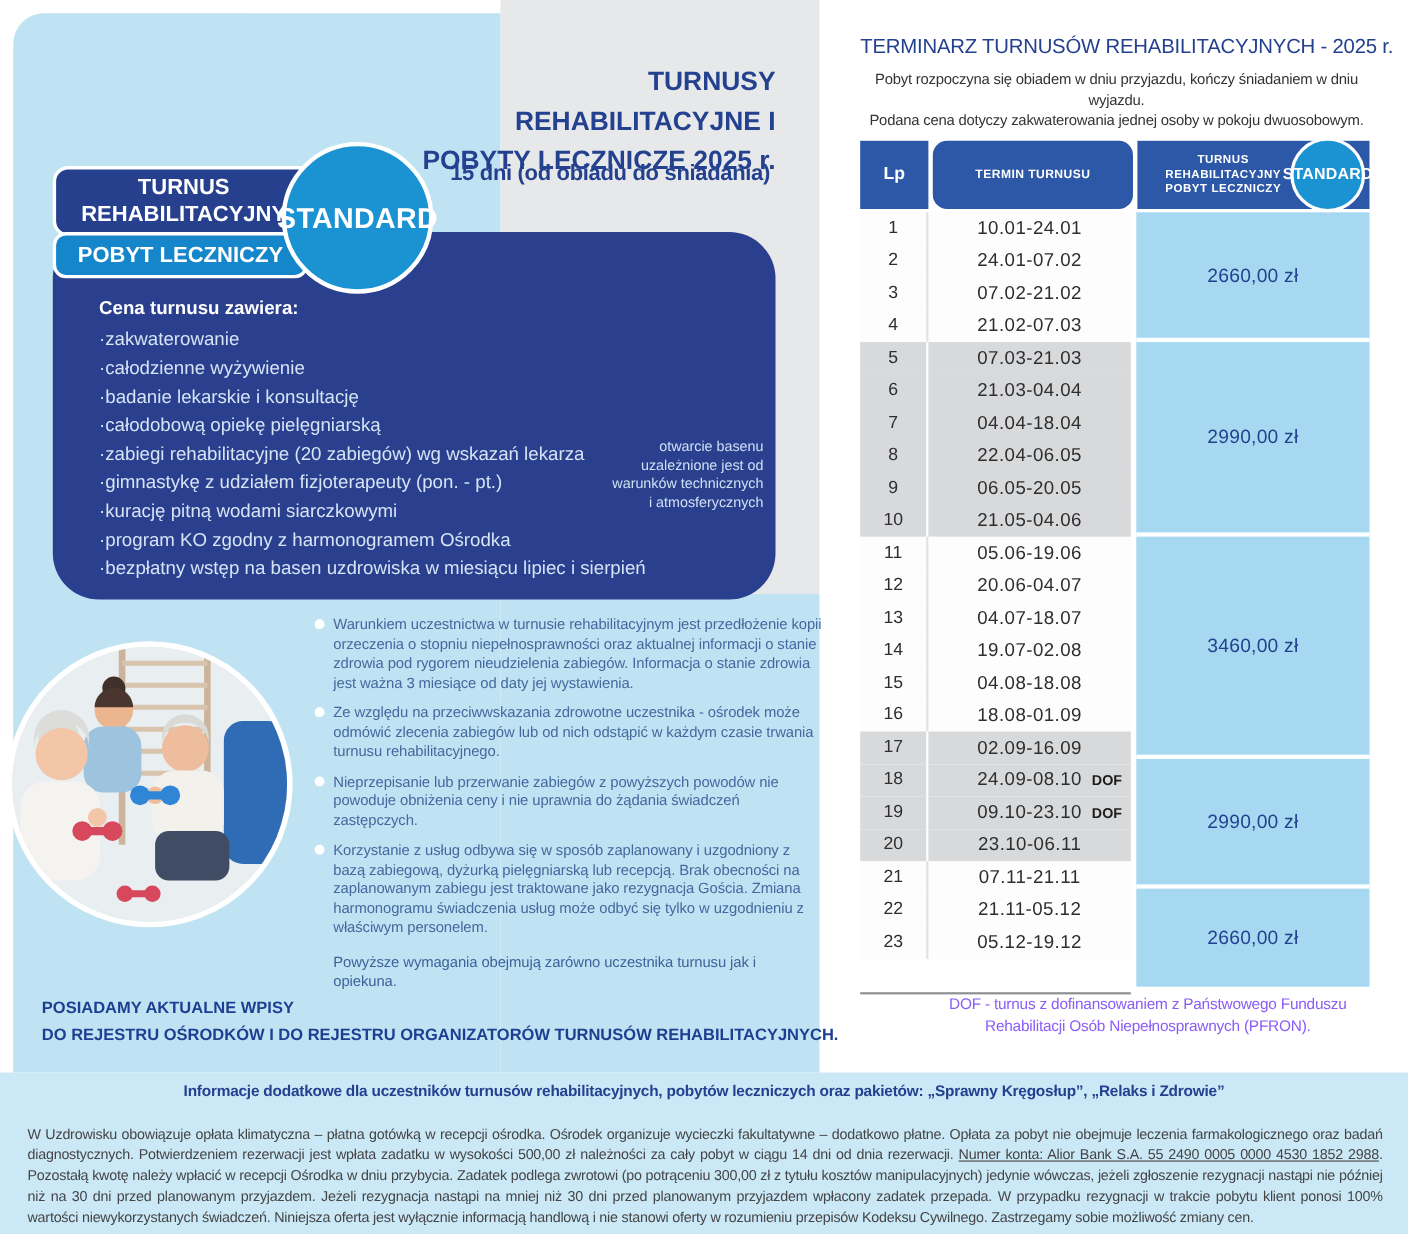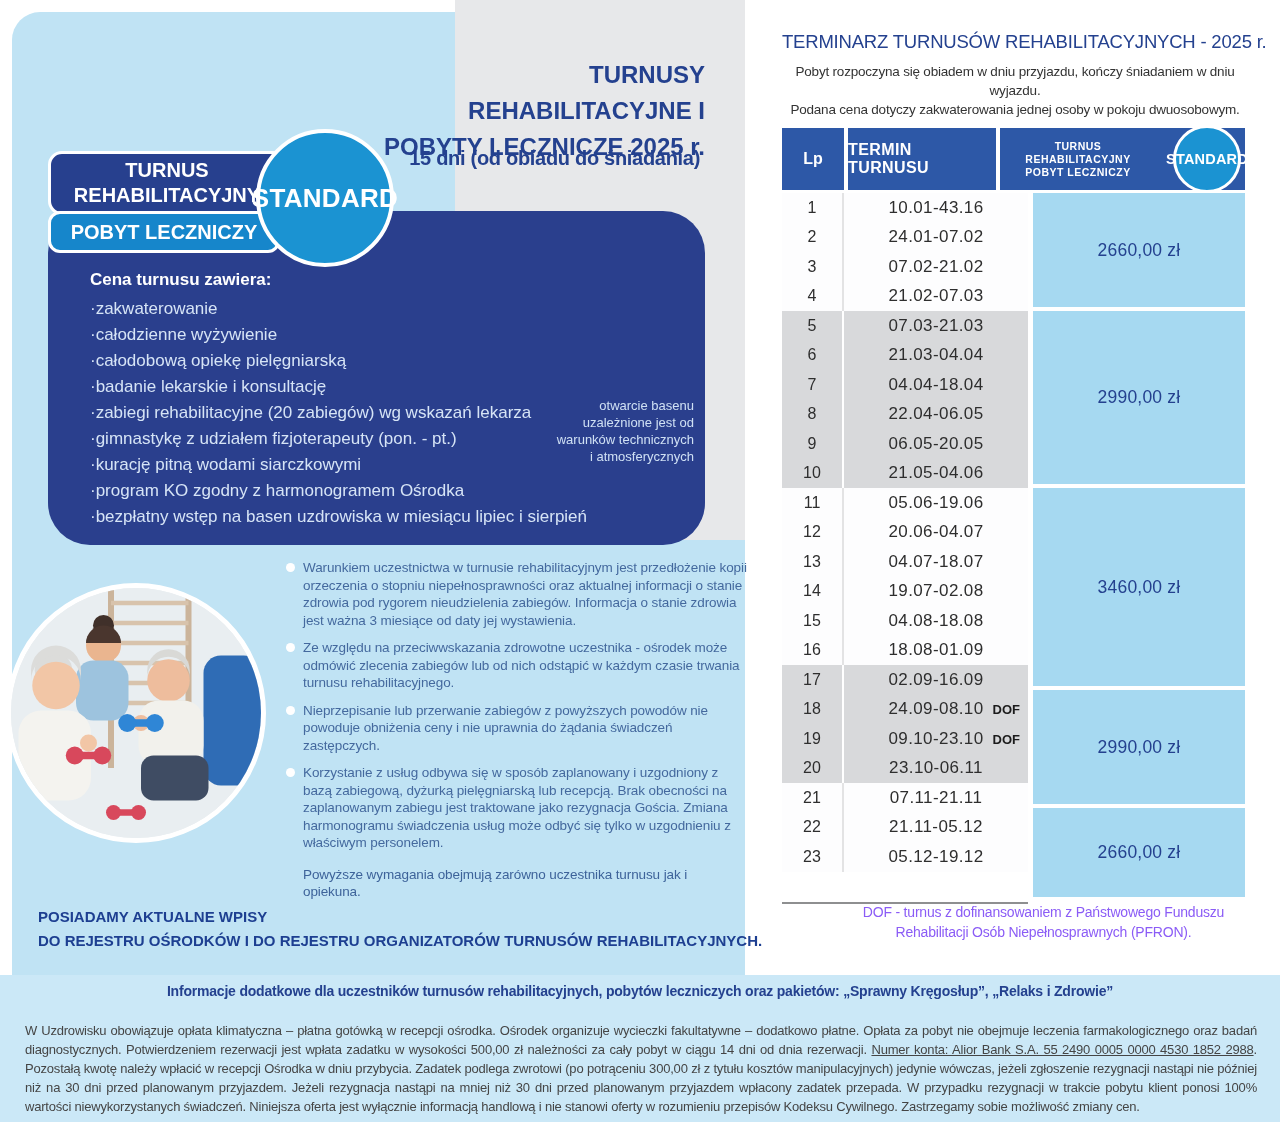--- a/index.html
+++ b/index.html
@@ -57,21 +57,21 @@
   
   .sch-title{position:absolute;left:782px;top:31px;width:465px;text-align:center;color:#24418f;
              font-weight:normal;font-size:18.5px;letter-spacing:-0.2px;white-space:nowrap;}
   .sch-sub{position:absolute;left:770px;top:62px;width:490px;text-align:center;color:#333;
            font-size:13.5px;line-height:19px;letter-spacing:-0.2px;}
 
   .table{position:absolute;left:782px;top:128px;width:463px;}
   .t-head{display:flex;gap:4px;height:62px;margin-bottom:3px;}
   .th{background:#2d58a7;color:#fff;font-weight:bold;display:flex;align-items:center;justify-content:center;}
   .th-lp{width:62px;font-size:16px;}
-  .th-termin{width:148px;font-size:16px;letter-spacing:0.4px;}
+  .th-termin{width:182px;font-size:11px;letter-spacing:0.4px;border-radius:13px;}
   .th-price{flex:1;position:relative;}
   .th-price-lines{position:absolute;left:12px;top:50%;transform:translateY(-50%);width:132px;
                   text-align:center;font-size:10.5px;line-height:13px;letter-spacing:0.5px;}
   .th-price-lines span{display:block;}
   .std-badge{position:absolute;right:4px;top:-3px;width:62px;height:62px;border:3px solid #fff;
              border-radius:50%;background:#1b93d2;color:#fff;font-weight:bold;font-size:14.5px;
              display:flex;align-items:center;justify-content:center;z-index:5;letter-spacing:0.2px;}
 
   .t-body{display:flex;gap:5px;}
   .t-left{width:246px;}
@@ -120,22 +120,22 @@
   <div class="box-turnus">
     <span>TURNUS</span>
     <span>REHABILITACYJNY</span>
   </div>
   <div class="main-panel">
     <div class="panel-content">
       <div class="panel-title">Cena turnusu zawiera:</div>
       <div>
           <div class="panel-item">·zakwaterowanie</div>
           <div class="panel-item">·całodzienne wyżywienie</div>
+          <div class="panel-item">·badanie lekarskie i konsultację</div>
           <div class="panel-item">·całodobową opiekę pielęgniarską</div>
-          <div class="panel-item">·badanie lekarskie i konsultację</div>
           <div class="panel-item">·zabiegi rehabilitacyjne (20 zabiegów) wg wskazań lekarza</div>
           <div class="panel-item">·gimnastykę z udziałem fizjoterapeuty (pon. - pt.)</div>
           <div class="panel-item">·kurację pitną wodami siarczkowymi</div>
           <div class="panel-item">·program KO zgodny z harmonogramem Ośrodka</div>
           <div class="panel-item">·bezpłatny wstęp na basen uzdrowiska w miesiącu lipiec i sierpień</div>
         </div>
     </div>
     <div class="pool-note">
         <div>otwarcie basenu</div>
         <div>uzależnione jest od</div>
@@ -223,21 +223,21 @@
             <span>REHABILITACYJNY</span>
             <span>POBYT LECZNICZY</span>
           </div>
         <div class="std-badge">STANDARD</div>
       </div>
     </div>
     <div class="t-body">
       <div class="t-left" id="tbl-left">
           <div class="t-row row-white">
             <div class="t-lp">1</div>
-            <div class="t-termin"><span>10.01-43.16</span></div>
+            <div class="t-termin"><span>10.01-24.01</span></div>
           </div>
           <div class="t-row row-white">
             <div class="t-lp">2</div>
             <div class="t-termin"><span>24.01-07.02</span></div>
           </div>
           <div class="t-row row-white">
             <div class="t-lp">3</div>
             <div class="t-termin"><span>07.02-21.02</span></div>
           </div>
           <div class="t-row row-white">

